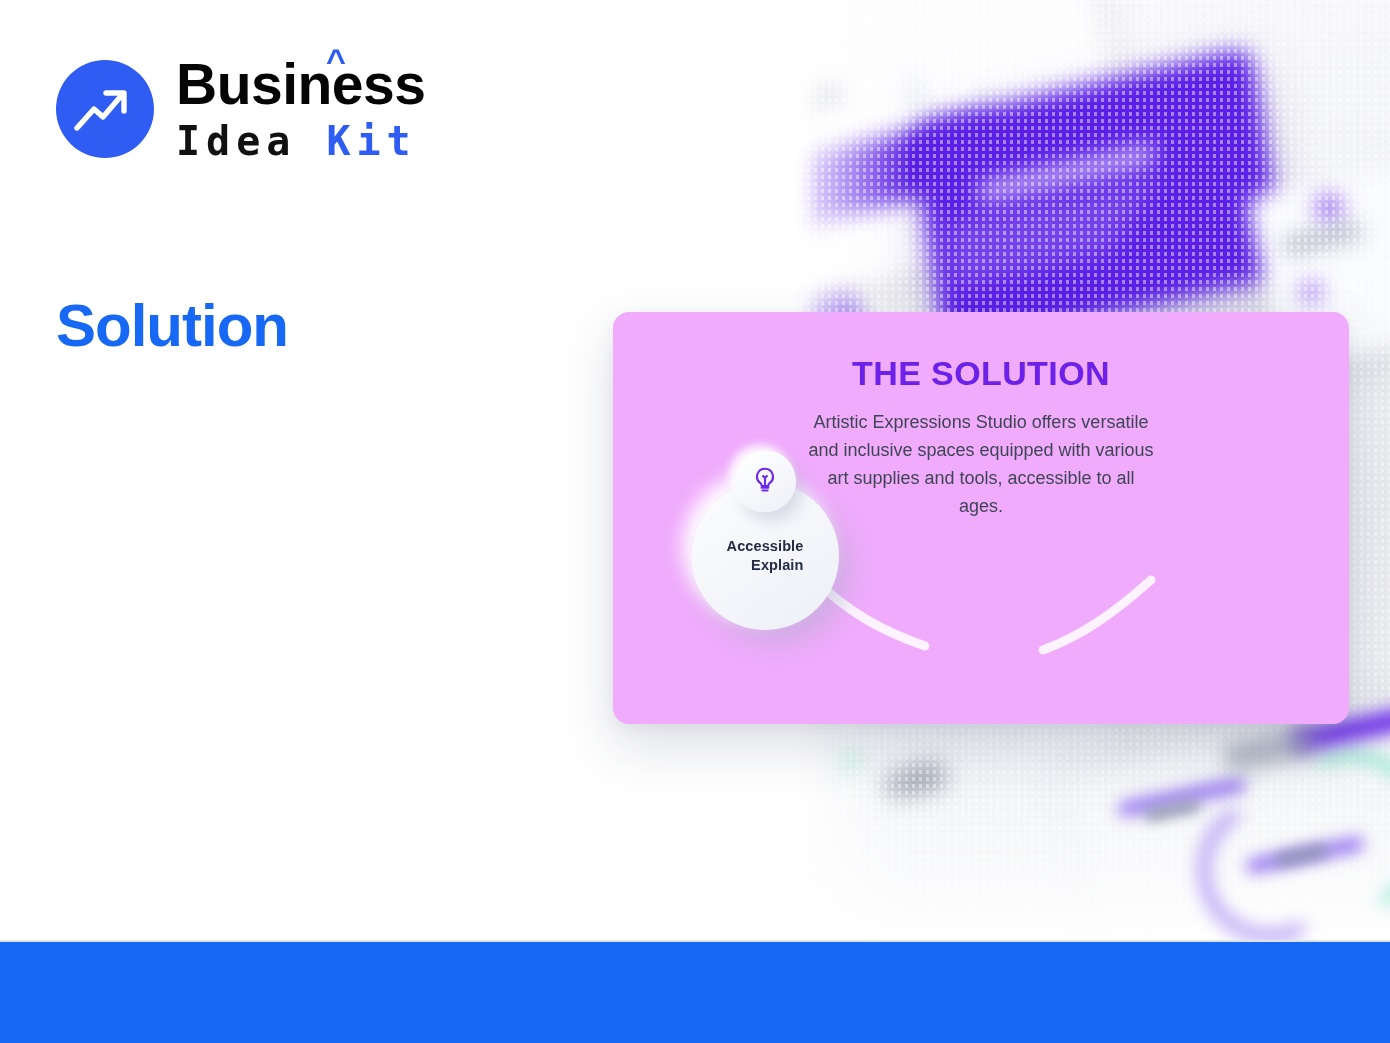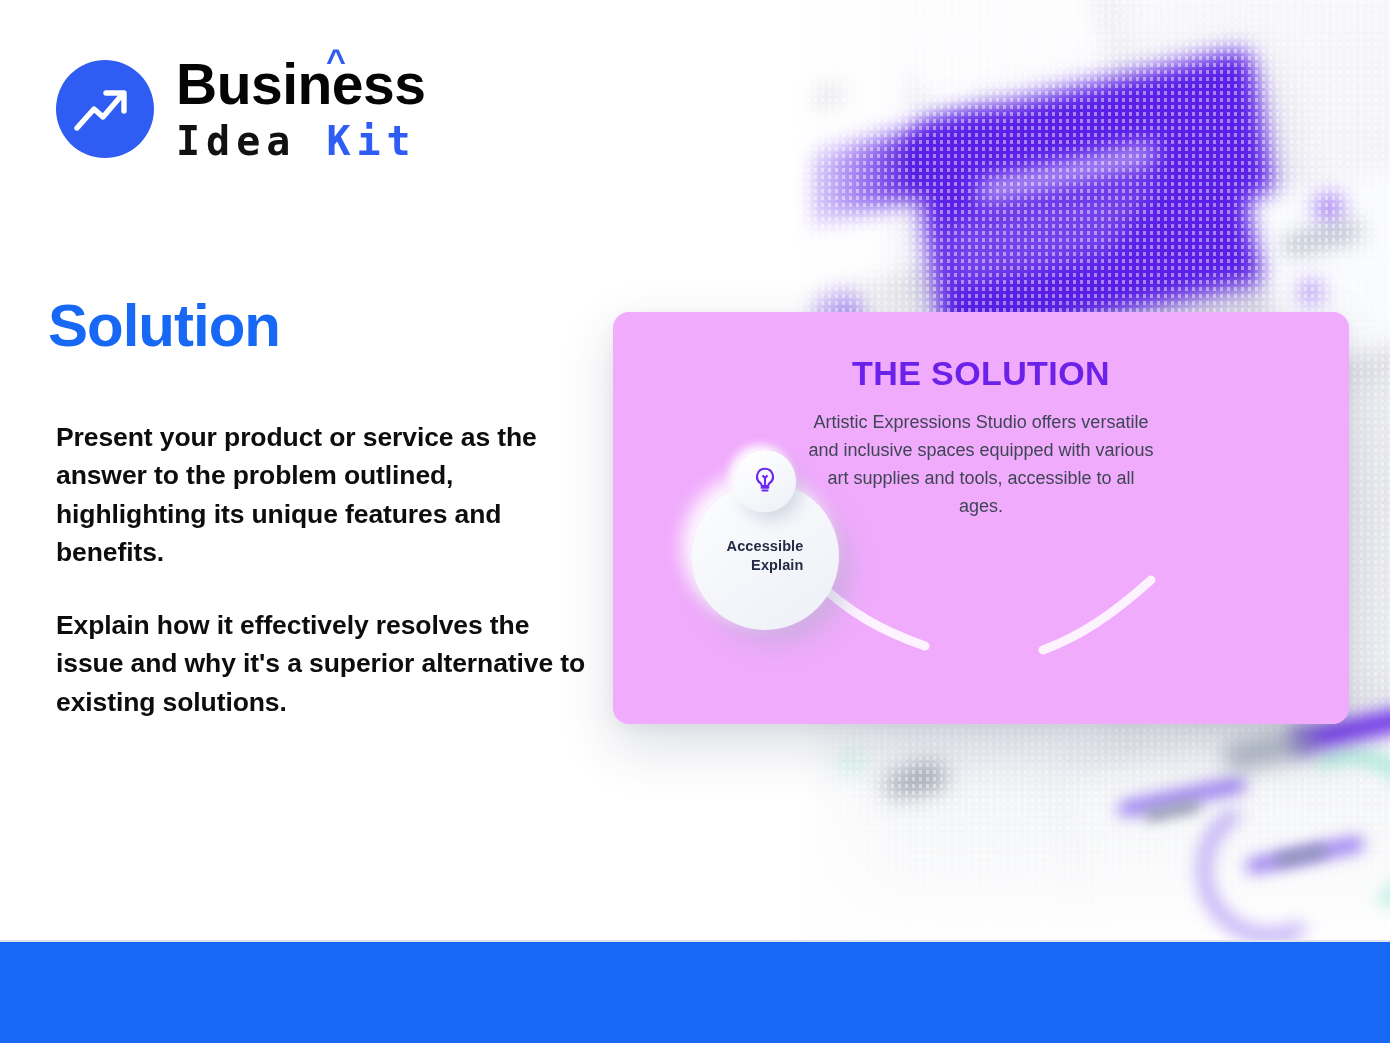--- a/index.html
+++ b/index.html
@@ -226,21 +226,21 @@
   .logo-bottom {
     margin-top:8px;
     font-family:"DejaVu Sans Mono", monospace;
     font-size:40px; font-weight:700; letter-spacing:6px;
   }
   .logo-bottom .idea { color:#111111; }
   .logo-bottom .kit  { color:#2f5cf2; }
 
   
   .page-title {
-    position:absolute; left:48px; top:296px;
+    position:absolute; left:56px; top:296px;
     font-size:60px; font-weight:700; color:#1668f5;
     letter-spacing:-1px; line-height:1;
   }
   .body-copy {
     position:absolute; left:56px; top:418px; width:530px;
     font-size:26.5px; font-weight:700; color:#0d0d0d;
     line-height:1.45; letter-spacing:-.1px;
   }
   .body-copy p + p { margin-top:34px; }
 
@@ -367,24 +367,20 @@
         <span class="hat">^</span>
       </div>
       <div class="logo-bottom">
         <span class="idea">Idea</span><span>&nbsp;</span><span class="kit">Kit</span>
       </div>
     </div>
   </div>
 
   <div class="page-title" style="z-index:10">Solution</div>
 
-  <div class="body-copy" style="z-index:10">
-    <p>Present your product or service as the answer to the problem outlined, highlighting its unique features and benefits.</p>
-    <p>Explain how it effectively resolves the issue and why it's a superior alternative to existing solutions.</p>
-  </div>
 
   <div class="solution-card">
     <div class="card-title">THE SOLUTION</div>
     <div class="card-sub">Artistic Expressions Studio offers versatile and inclusive spaces equipped with various art supplies and tools, accessible to all ages.</div>
 
     <div class="cluster">
 
       <svg class="connector" viewBox="0 0 736 260" aria-hidden="true">
         <path d="M198 112 C236 150, 272 168, 312 182" fill="none" stroke="#ffffff" stroke-width="9" stroke-linecap="round" opacity=".85"></path>
         <path d="M430 186 C468 172, 500 150, 538 116" fill="none" stroke="#ffffff" stroke-width="9" stroke-linecap="round" opacity=".85"></path>

